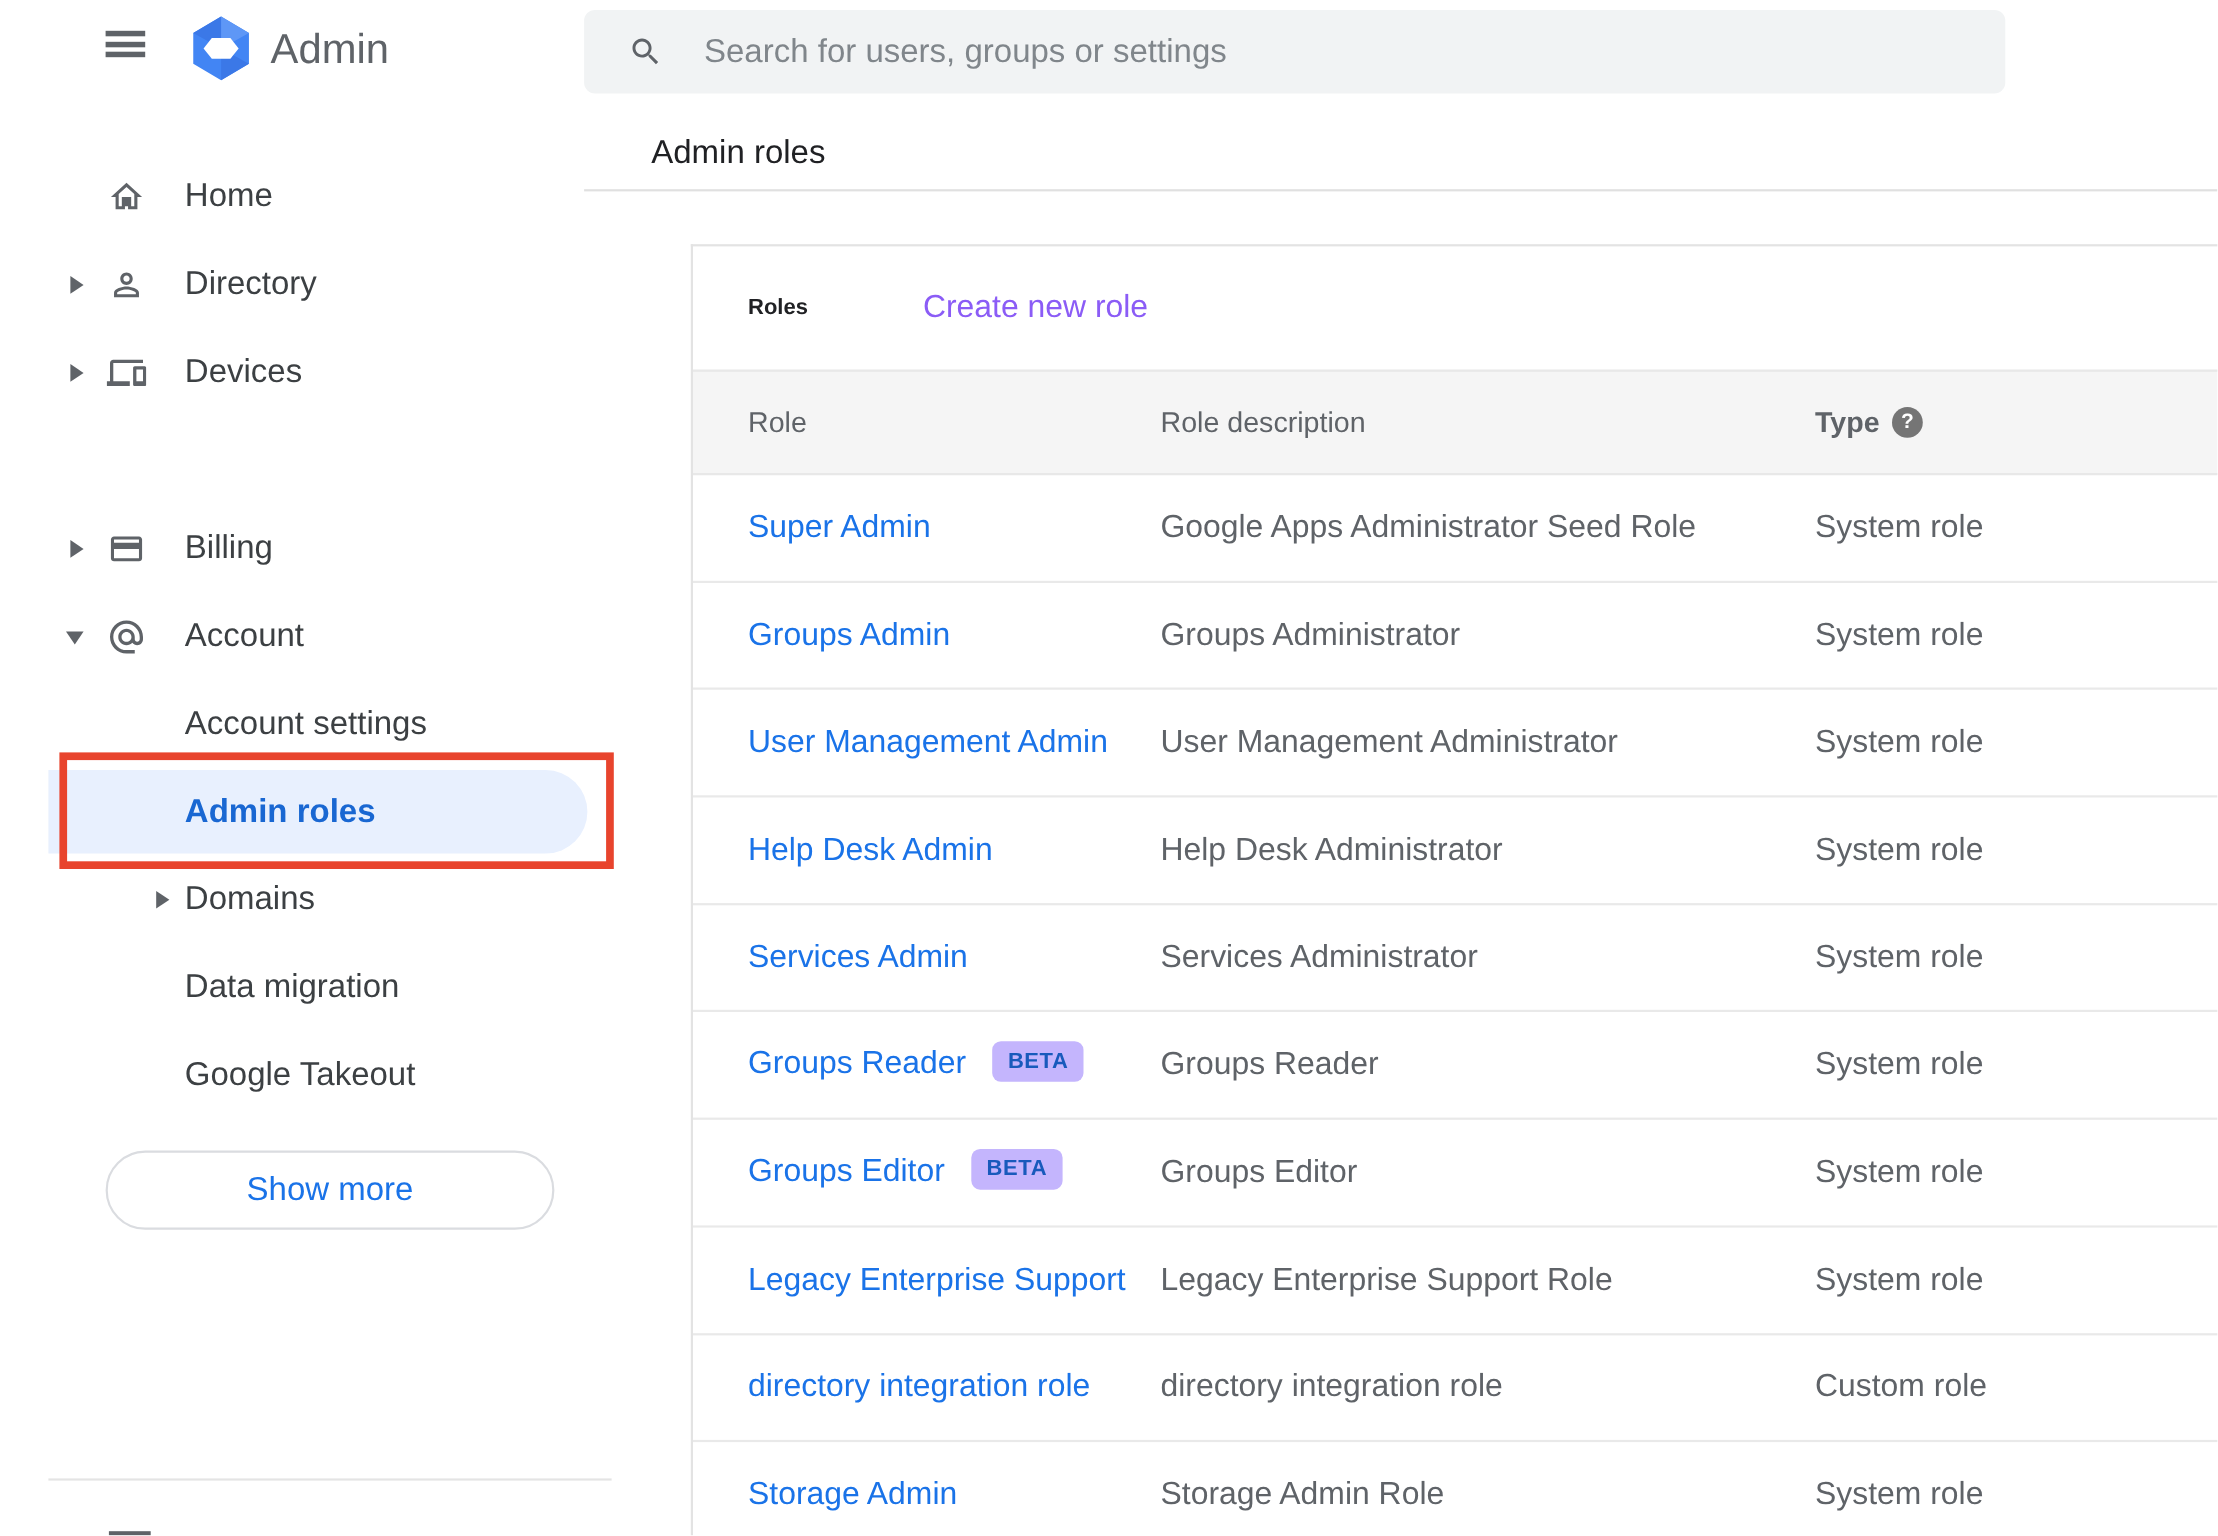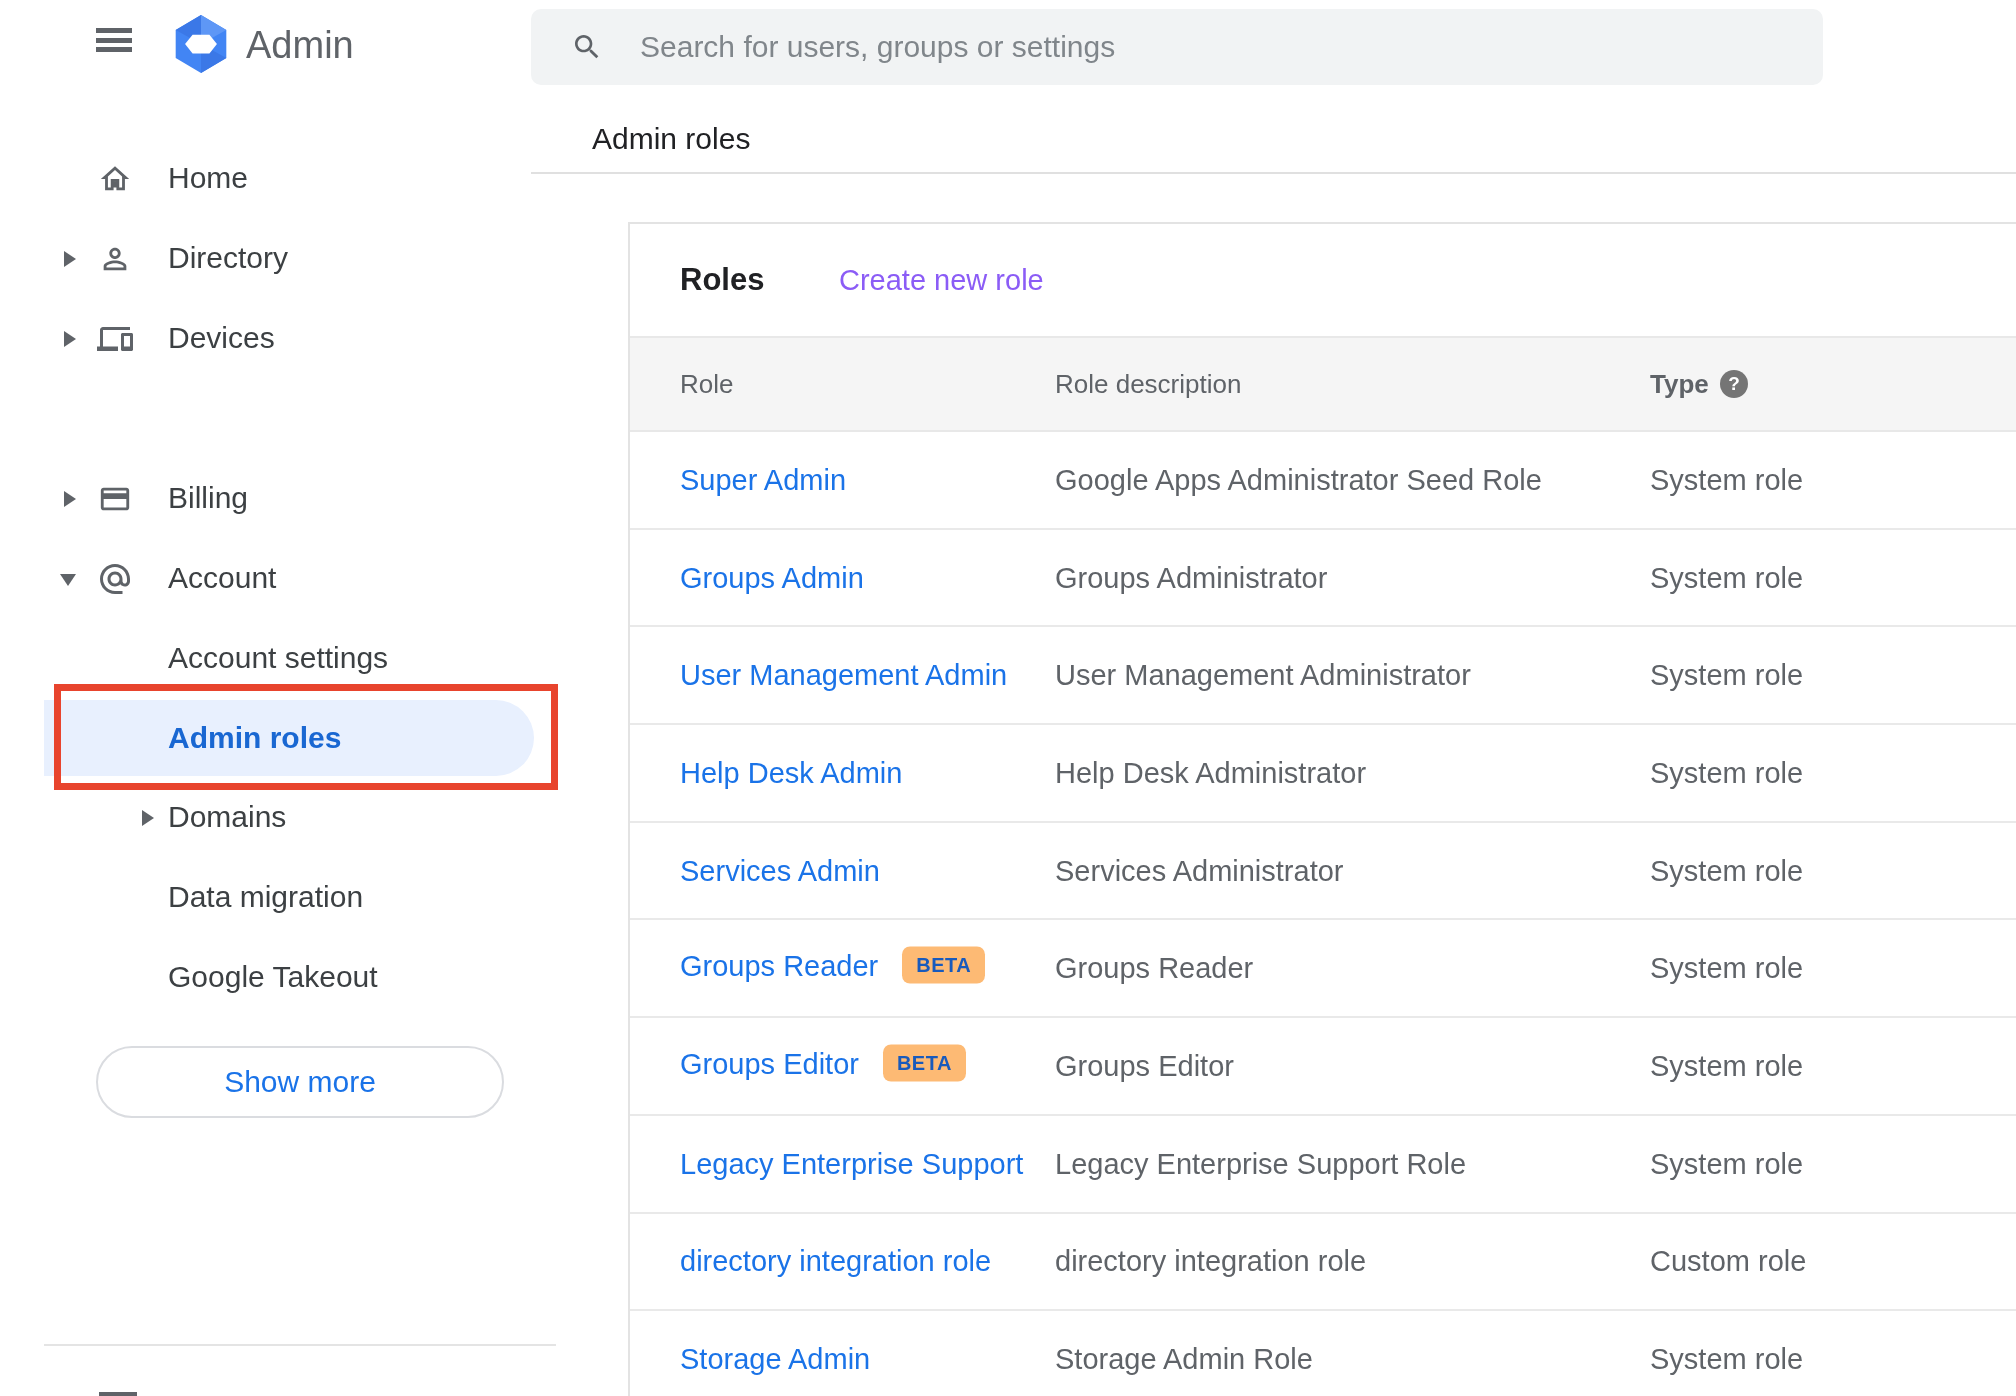--- a/index.html
+++ b/index.html
@@ -40,38 +40,38 @@
                 background:transparent;padding-left:109px;font-size:30px;color:#202124;
                 font-family:"Liberation Sans","DejaVu Sans",sans-serif;}
   .search-input::placeholder{color:#80868b;opacity:1;}
   .breadcrumb{position:absolute;left:592px;top:122px;font-size:30px;color:#202124;}
   .top-divider{position:absolute;left:531px;top:172px;width:1485px;height:2px;background:#e0e0e0;}
 
   
   .card{position:absolute;left:628px;top:222px;width:1392px;height:1200px;background:#fff;
         border-left:2px solid #e3e3e3;border-top:2px solid #e3e3e3;box-sizing:border-box;}
   .card-head{position:absolute;left:0;top:0;width:100%;height:112px;}
-  .card-title{position:absolute;left:50px;top:50%;transform:translateY(-50%);font-size:31px;font-weight:bold;color:#202124;}
+  .card-title{position:absolute;left:50px;top:50%;transform:translateY(-50%);font-size:20px;font-weight:bold;color:#202124;}
   .create-link{position:absolute;left:209px;top:50%;transform:translateY(-50%);font-size:29px;color:#8b5cf6;text-decoration:none;cursor:pointer;}
 
   .thead{position:absolute;left:0;top:112px;width:100%;height:96px;background:#f5f5f5;
          border-top:2px solid #e8e8e8;border-bottom:2px solid #e8e8e8;box-sizing:border-box;}
   .th{position:absolute;top:50%;transform:translateY(-50%);font-size:26px;color:#5f6368;}
   .th-role{left:50px;} .th-desc{left:425px;} .th-type{left:1020px;font-weight:bold;}
   .help-icon{position:absolute;left:1090px;top:50%;transform:translateY(-50%);width:28px;height:28px;border-radius:50%;
              background:#757575;color:#fff;font-size:19px;font-weight:bold;display:flex;align-items:center;justify-content:center;cursor:pointer;}
 
   .tbody{position:absolute;left:0;top:208px;width:100%;}
   .trow{position:relative;width:100%;height:97.7px;border-bottom:2px solid #e9e9e9;box-sizing:border-box;}
   .cell{position:absolute;top:50%;transform:translateY(-50%);font-size:29px;white-space:nowrap;}
   .cell.role{left:50px;}
   .role-link{color:#1a73e8;text-decoration:none;cursor:pointer;text-align:right;}
   .cell.desc{left:425px;color:#5f6368;}
   .cell.type{left:1020px;color:#5f6368;}
-  .beta{display:inline-block;margin-left:24px;padding:7px 14px;background:#fdba74;border-radius:8px;
+  .beta{display:inline-block;margin-left:24px;padding:7px 14px;background:#c4b5fd;border-radius:8px;
         color:#185abc;font-size:20px;font-weight:bold;letter-spacing:.5px;vertical-align:middle;transform:translateY(-3px);}
 </style>
 </head>
 <body>
 
 <div class="screen">
 
   <div class="sidebar">
 
     <div class="hamburger">

